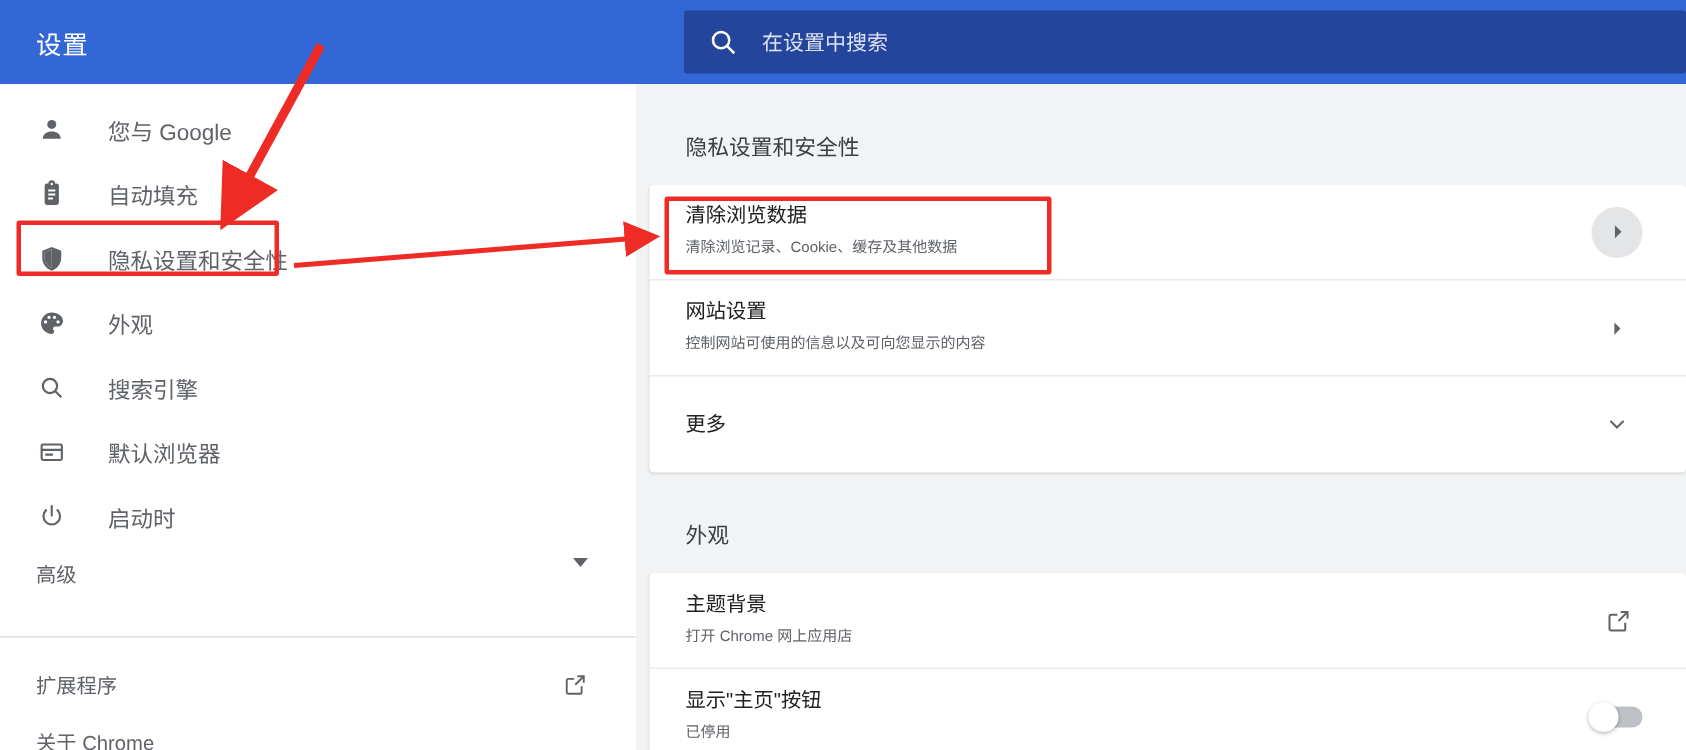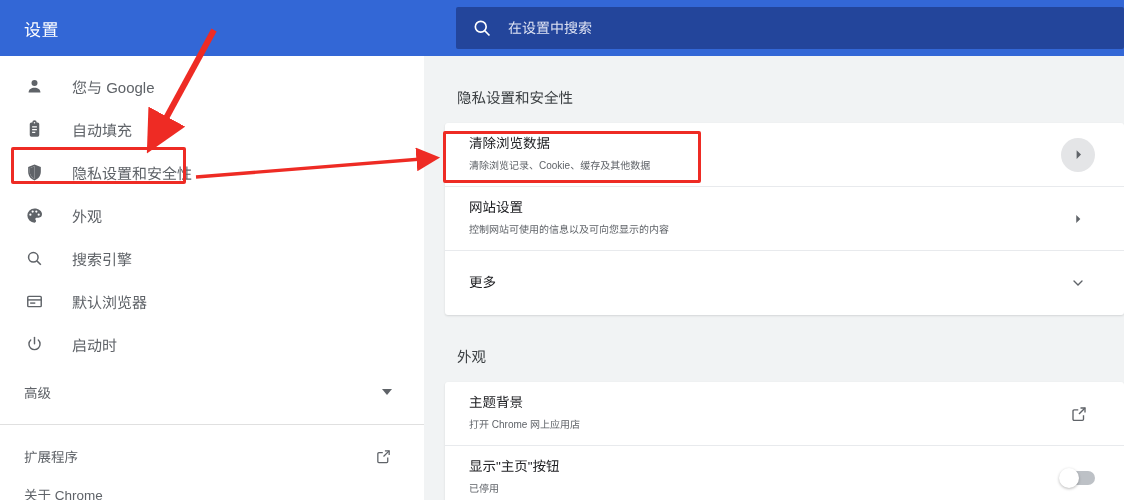--- a/index.html
+++ b/index.html
@@ -69,21 +69,21 @@
   }
   .nav-icon {
     width: 20px; height: 20px; flex: 0 0 20px;
     margin-right: 28px;
     display: flex; align-items: center; justify-content: center;
   }
   .nav-icon svg { display: block; }
   .nav-label { white-space: nowrap; }
 
   .nav-advanced {
-    display: flex; align-items: center;
+    display: flex; align-items: flex-start;
     height: 40px;
     padding-left: 24px; padding-right: 32px;
     color: #5f6368; font-size: 13.5px;
     cursor: pointer;
     margin-top: 8px;
   }
   .nav-advanced .nav-label { flex: 1; }
   .caret {
     width: 0; height: 0;
     border-left: 5px solid transparent;
@@ -115,21 +115,20 @@
   .section-title {
     color: #3c4043;
     font-size: 14.5px;
     padding: 30px 0 16px 24px;
   }
   .card {
     background: #ffffff;
     border-radius: 3px;
     box-shadow: 0 1px 2px rgba(60,64,67,.16);
     margin-right: 0;
-    margin-left: 12px;
   }
   .row {
     display: flex; align-items: center;
     min-height: 64px;
     padding: 10px 26px 10px 24px;
     border-bottom: 1px solid #e8eaed;
     cursor: pointer;
     position: relative;
   }
   .row:last-child { border-bottom: none; }

